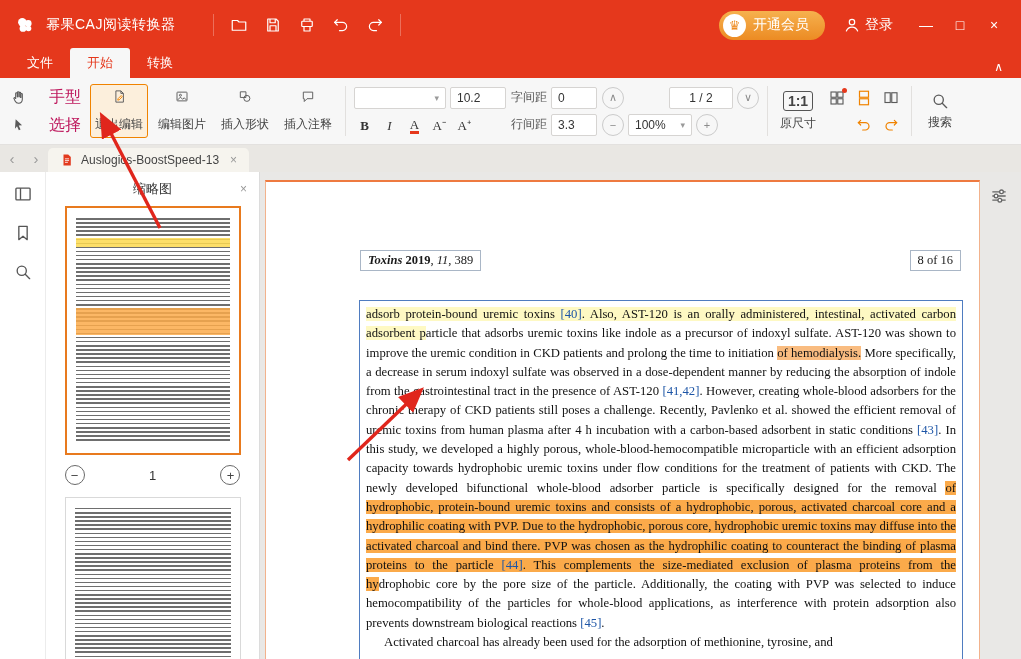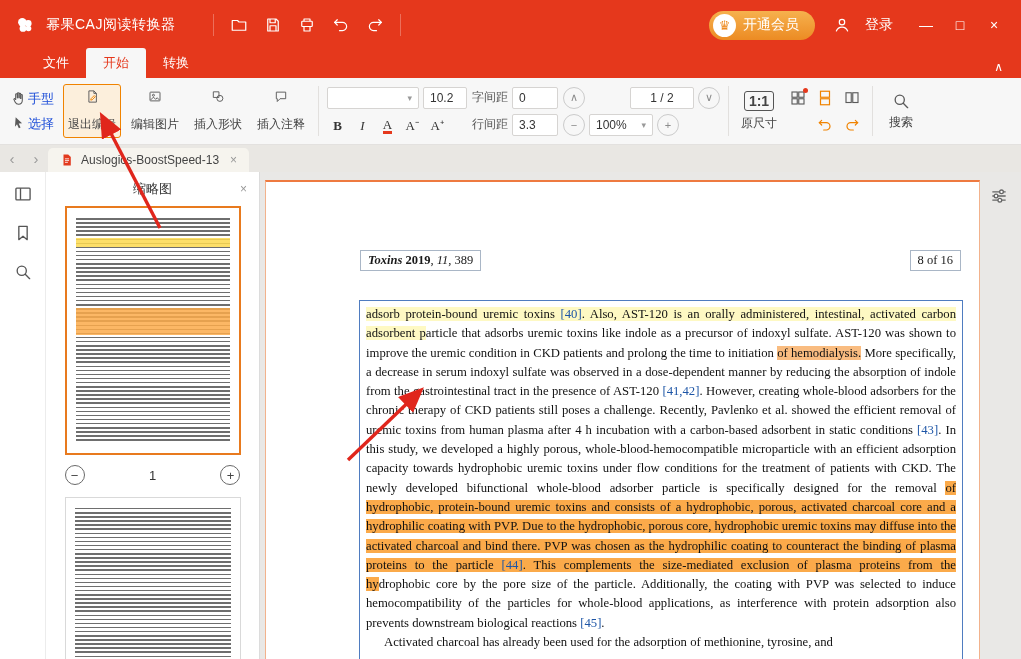--- a/index.html
+++ b/index.html
@@ -13,45 +13,45 @@
   .logo { width:26px; height:26px; display:flex; align-items:center; justify-content:center; }
   .app-title { font-size:14px; margin-left:8px; letter-spacing:.5px; }
   .tb-icons { display:flex; align-items:center; gap:16px; margin-left:38px; padding:0 16px;
               border-left:1px solid rgba(255,255,255,.28); border-right:1px solid rgba(255,255,255,.28); height:22px; }
   .tb-icon { color:#fff; display:flex; align-items:center; cursor:default; }
   .tb-right { margin-left:auto; display:flex; align-items:center; gap:18px; }
   .vip-pill { display:flex; align-items:center; gap:7px; background:linear-gradient(180deg,#f6b14e,#ec8b23);
               border-radius:16px; padding:3px 16px 3px 4px; font-size:14px; color:#fff; }
   .crown-circle { width:23px; height:23px; background:#fff; border-radius:50%; color:#ee8c22;
                   display:flex; align-items:center; justify-content:center; font-size:13px; }
-  .login { display:flex; align-items:center; gap:14px; font-size:14px; color:#fff; }
+  .login { display:flex; align-items:center; gap:4px; font-size:14px; color:#fff; }
   .winctls { display:flex; align-items:center; gap:4px; }
   .winctl { width:30px; height:28px; display:flex; align-items:center; justify-content:center; font-size:14px; color:#fff; }
-  .menurow { height:28px; display:flex; align-items:flex-end; padding:0 10px; position:relative;margin-left:16px; }
+  .menurow { height:28px; display:flex; align-items:flex-end; padding:0 10px; position:relative; }
   .menu-tab { padding:6px 17px; font-size:13px; color:#fff; }
   .menu-tab.active { background:#f7f7f7; color:#e5381c; border-radius:3px 3px 0 0; }
   .collapse-ch { margin-left:auto; color:#fff; font-size:12px; padding:4px 8px; }
 
   
   .toolbar { height:67px; background:#f7f7f7; border-bottom:1px solid #e3e1df; display:flex;
              align-items:center; padding:0 6px; gap:5px; color:#4c4c4c; }
   .col { display:flex; flex-direction:column; gap:5px; }
   .row { display:flex; align-items:center; gap:4px; }
-  .small-tool { display:flex; align-items:center; gap:1px; font-size:13px; color:#1d4ed8; padding:1px 4px; }
+  .small-tool { display:flex; align-items:center; gap:22px; font-size:16px; color:#be185d; padding:1px 4px; }
   .big-btn { display:flex; flex-direction:column; align-items:center; justify-content:center; gap:12px;
              font-size:12px; color:#444; padding:4px 4px; border:1px solid transparent; border-radius:3px;
              min-width:57px; height:54px; }
   .big-btn.active { border-color:#f08300; background:#fcefdc; }
   .vdiv { width:1px; height:50px; background:#e2e0de; margin:0 3px; flex:none; }
   .select, .tinput { background:#fff; border:1px solid #d6d4d2; border-radius:2px; height:22px; font-size:12px;
              color:#333; font-family:"Liberation Sans",sans-serif; }
   .select { display:flex; align-items:center; justify-content:space-between; padding:0 6px; }
   .tinput { padding:0 6px; }
   .font-select { width:92px; }
-  .size-input { width:44px; }
+  .size-input { width:56px; }
   .chev { color:#9a9a9a; font-size:9px; }
   .fmt-btn { min-width:21px; height:22px; display:flex; align-items:flex-end; justify-content:center;
              font-size:13px; color:#333; padding-bottom:2px; font-family:"Liberation Serif",serif; }
   .fmt-btn.bold { font-weight:bold; }
   .fmt-btn.italic { font-style:italic; }
   .fc { border-bottom:3px solid #e5381c; line-height:1; }
   .sp-label { font-size:12px; color:#555; white-space:nowrap; }
   .sp-input { width:46px; }
   .circle-btn { width:22px; height:22px; border:1px solid #cbcbcb; border-radius:50%; display:flex; flex:none;
                 align-items:center; justify-content:center; color:#8b8b8b; font-size:11px; background:#f7f7f7; }

